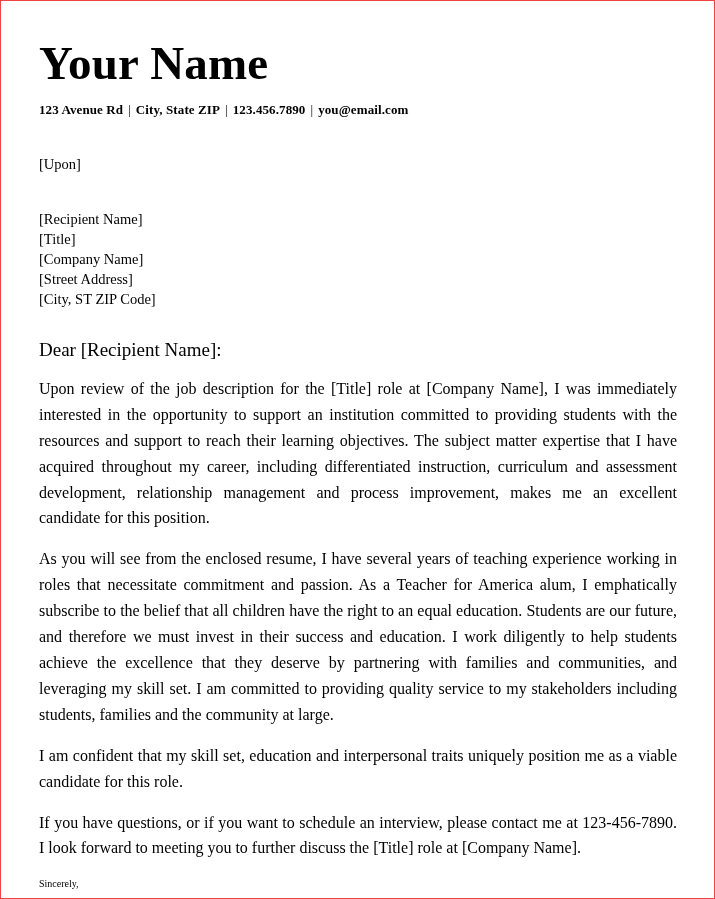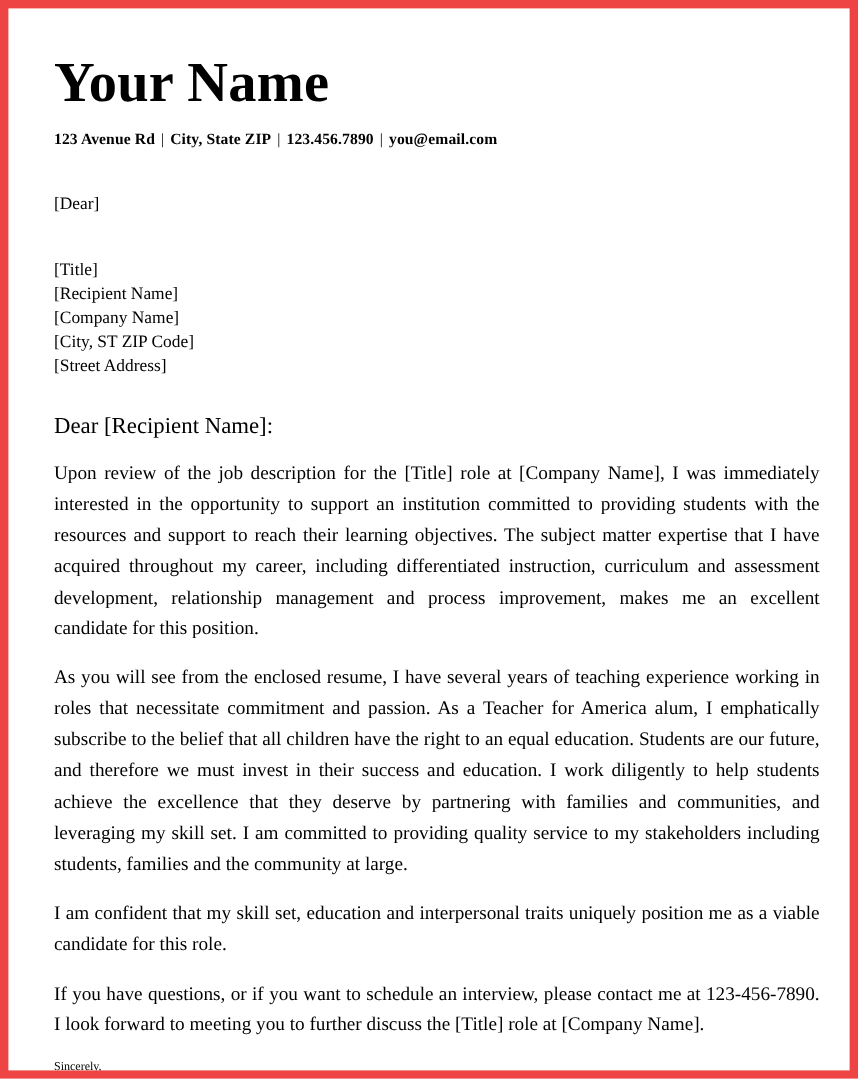--- a/index.html
+++ b/index.html
@@ -7,21 +7,21 @@
     padding: 0;
     background: #ffffff;
   }
 
   .page {
     position: relative;
     width: 715px;
     height: 899px;
     box-sizing: border-box;
     background: #ffffff;
-    border: 7px solid #ef4444;
+    border: 1px solid #ef4444;
     overflow: hidden;
     font-family: "Liberation Serif", "DejaVu Serif", serif;
     color: #000000;
   }
 
   .content {
     position: absolute;
     left: 38px;
     top: 0;
     width: 638px;
@@ -104,28 +104,28 @@
   <div class="content">
 
     <div class="letterhead">
       <div class="name-heading">Your Name</div>
 
       <div class="contact-line">
         <span>123 Avenue Rd</span><span class="contact-sep">|</span><span>City, State ZIP</span><span class="contact-sep">|</span><span>123.456.7890</span><span class="contact-sep">|</span><span>you@email.com</span>
       </div>
     </div>
 
-    <div class="date-line">[Dear]</div>
+    <div class="date-line">[Upon]</div>
 
     <div class="recipient-block">
+      <div>[Recipient Name]</div>
       <div>[Title]</div>
-      <div>[Recipient Name]</div>
       <div>[Company Name]</div>
+      <div>[Street Address]</div>
       <div>[City, ST ZIP Code]</div>
-      <div>[Street Address]</div>
     </div>
 
     <div class="salutation">Dear [Recipient Name]:</div>
 
     <div class="body-paragraph">Upon review of the job description for the [Title] role at [Company Name], I was immediately interested in the opportunity to support an institution committed to providing students with the resources and support to reach their learning objectives.  The subject matter expertise that I have acquired throughout my career, including differentiated instruction, curriculum and assessment development, relationship management and process improvement, makes me an excellent candidate for this position.</div>
 
     <div class="body-paragraph">As you will see from the enclosed resume, I have several years of teaching experience working in roles that necessitate commitment and passion. As a Teacher for America alum, I emphatically subscribe to the belief that all children have the right to an equal education. Students are our future, and therefore we must invest in their success and education. I work diligently to help students achieve the excellence that they deserve by partnering with families and communities, and leveraging my skill set. I am committed to providing quality service to my stakeholders including students, families and the community at large.</div>
 
     <div class="body-paragraph">I am confident that my skill set, education and interpersonal traits uniquely position me as a viable candidate for this role.</div>
 

